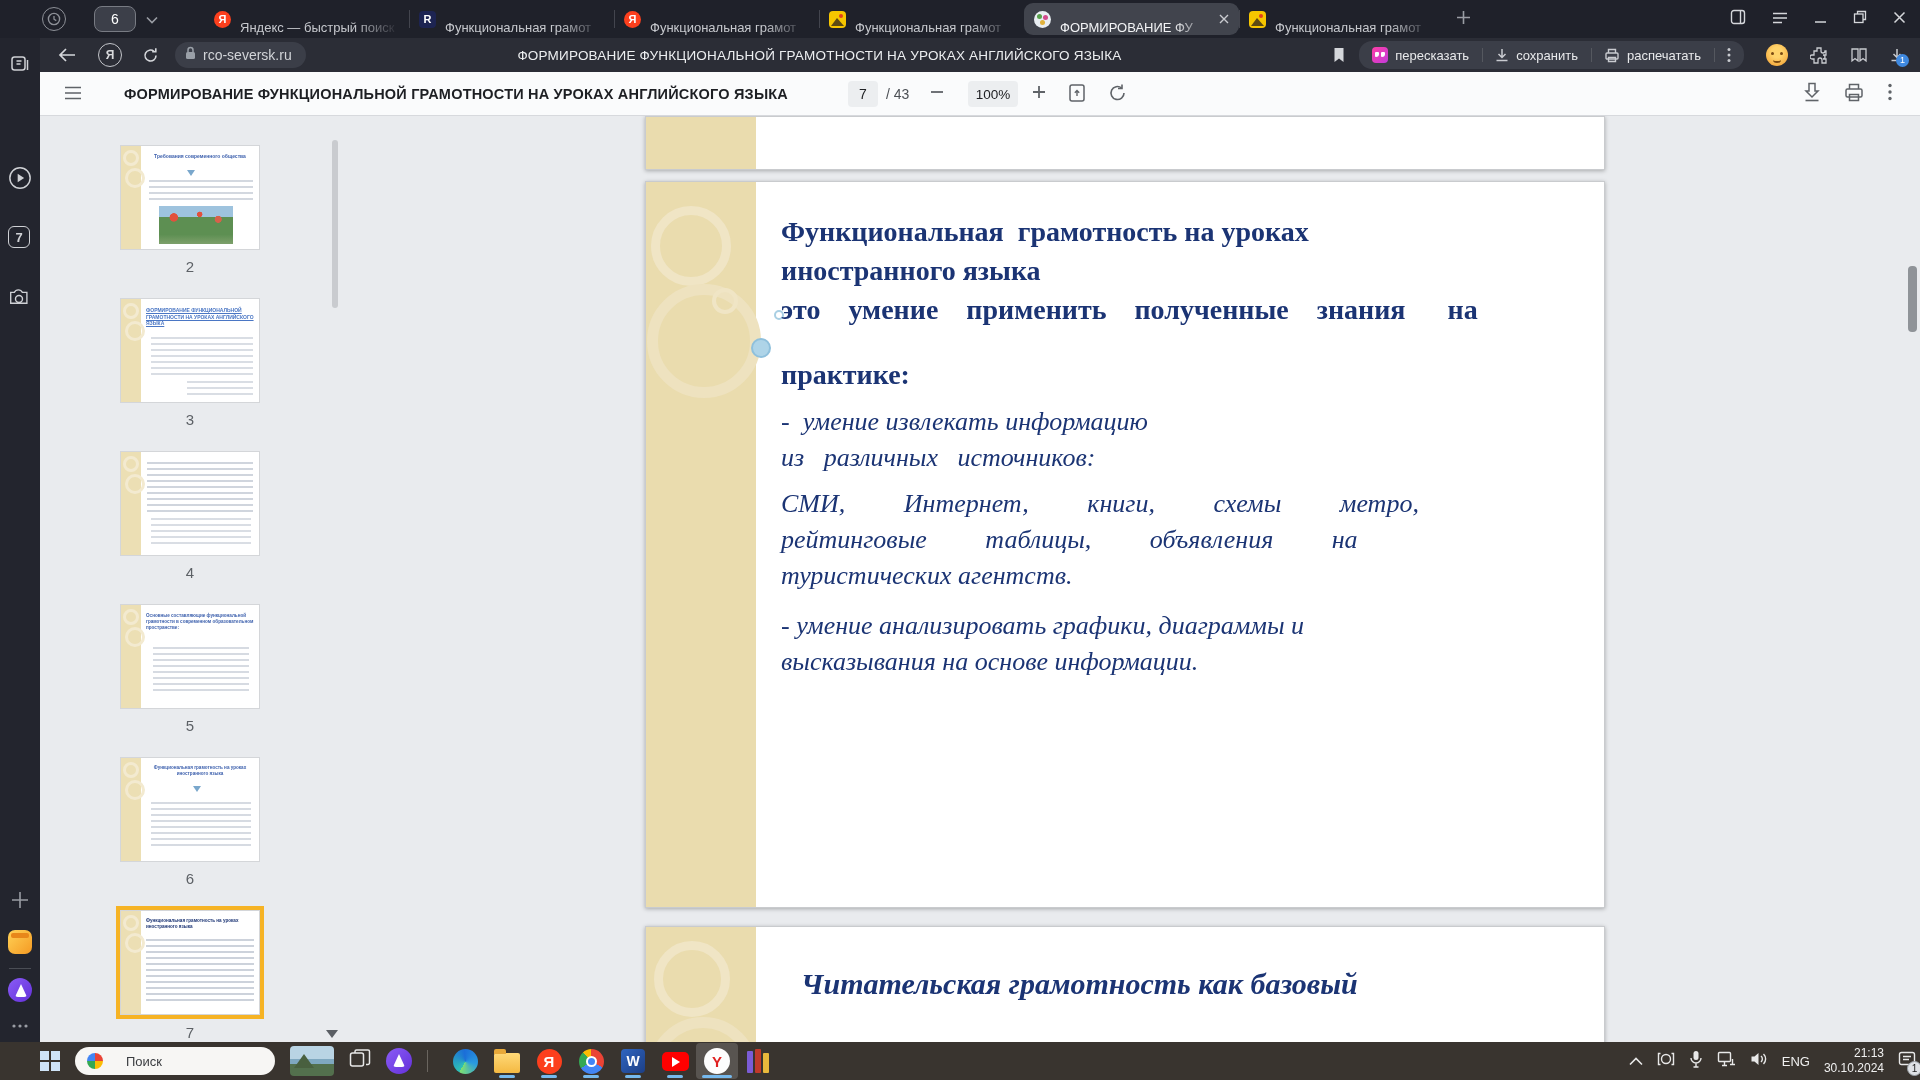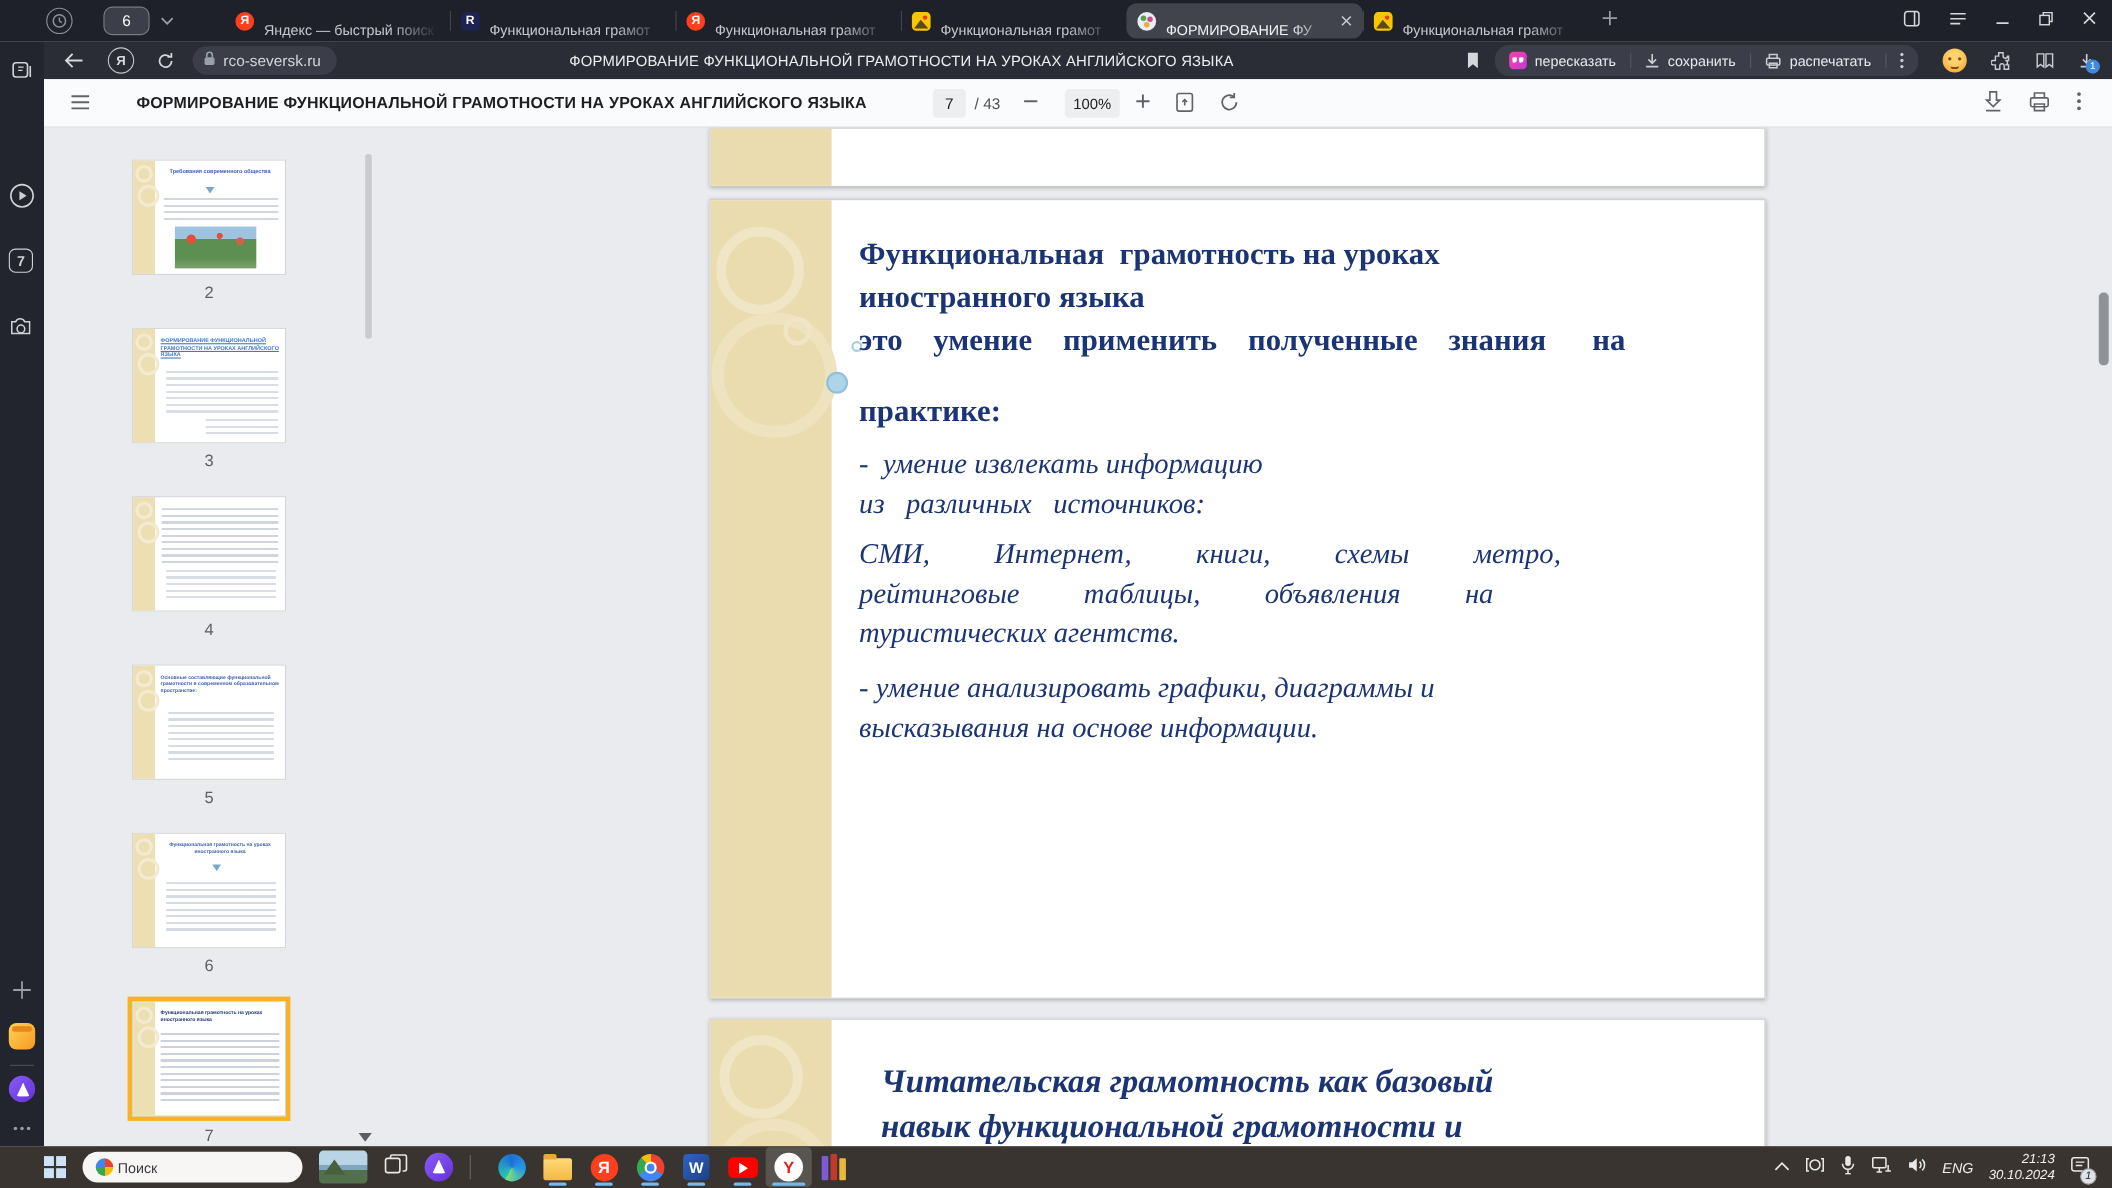--- a/index.html
+++ b/index.html
@@ -154,21 +154,21 @@
                          background:#8f9398; border-radius:4px; }
 
   
   .taskbar { position:absolute; left:0; top:1042px; width:1920px; height:38px;
              background:#39342f; display:flex; align-items:center; color:#f0f0f0; }
   .tb-left { display:flex; align-items:center; gap:15px; margin-left:40px; }
   .startlogo { width:20px; height:20px; display:grid; grid-template-columns:9px 9px;
                grid-template-rows:9px 9px; gap:2px; }
   .startlogo i { background:#cfe3f7; }
   .searchbox { width:200px; height:28px; background:#f7f6f4; border-radius:14px;
-               display:flex; align-items:center; gap:4px; padding:0 12px; color:#3a3c40;
+               display:flex; align-items:center; gap:23px; padding:0 12px; color:#3a3c40;
                font-size:13px; }
   .searchlogo { width:16px; height:16px; border-radius:50%;
                 background:conic-gradient(#e94335 0 25%, #fbbc05 25% 50%, #34a853 50% 75%, #4285f4 75% 100%); }
   .widgetbtn { width:44px; height:30px; border-radius:4px; overflow:hidden; position:relative;
                background:linear-gradient(to bottom, #b9d4e4 0 45%, #7fa8c0 45% 60%, #53704d 60% 100%); }
   .widgetbtn::before { content:""; position:absolute; left:4px; top:8px; width:0; height:0;
                border-left:10px solid transparent; border-right:10px solid transparent;
                border-bottom:14px solid #49603f; }
   .alice { width:26px; height:26px; border-radius:50%;
            background:linear-gradient(135deg,#8a5cf6,#6430d9); position:relative; }
@@ -203,22 +203,22 @@
   .ytapp::before { content:""; position:absolute; left:10px; top:5px; width:0; height:0;
             border-top:5px solid transparent; border-bottom:5px solid transparent;
             border-left:8px solid #fff; }
   .ybro { width:26px; height:26px; border-radius:50%; background:#fdfdfd; color:#e02020;
           font-weight:bold; font-size:15px; display:flex; align-items:center; justify-content:center; }
   .winrar { width:24px; height:24px; display:flex; gap:2px; align-items:flex-end; }
   .winrar i { width:6px; border-radius:1px; }
   .winrar i:nth-child(1){ height:22px; background:#7b5cd6; }
   .winrar i:nth-child(2){ height:24px; background:#c0392b; }
   .winrar i:nth-child(3){ height:20px; background:#e8b93c; }
-  .tb-tray { position:absolute; right:20px; top:0; height:38px; display:flex;
-             align-items:center; gap:14px;font-style:italic; }
+  .tb-tray { position:absolute; right:4px; top:0; height:38px; display:flex;
+             align-items:center; gap:14px; }
   .lang { font-size:13px; }
   .clockblk { text-align:right; font-size:12px; line-height:15px; }
   .notif { position:relative; }
   .nbadge { position:absolute; right:-6px; bottom:-4px; width:15px; height:15px; border-radius:50%;
             background:#dfe2e6; color:#222; font-size:10px; display:flex; align-items:center;
             justify-content:center; border:1px solid #9aa0a6; }
 </style>
 </head>
 <body>
 
@@ -572,21 +572,20 @@
         <div class="sline sl-it">высказывания на основе информации.</div>
       </div>
     </div>
 
     <div class="page" style="top:810px; height:180px">
       <span class="p-strip"></span>
       <span class="ring" style="left:8px;top:14px;width:76px;height:76px;border:9px solid #f0e5c5"></span>
       <span class="ring" style="left:2px;top:90px;width:110px;height:110px;border:11px solid #eee2bf"></span>
       <div class="next-title">
         <div>Читательская грамотность  как базовый</div>
-        <div>навык функциональной грамотности и</div>
       </div>
     </div>
 
     <div class="main-scroll">
       <div class="mthumb"></div>
     </div>
   </div>
 
   <div class="taskbar">
     <div class="tb-left">

